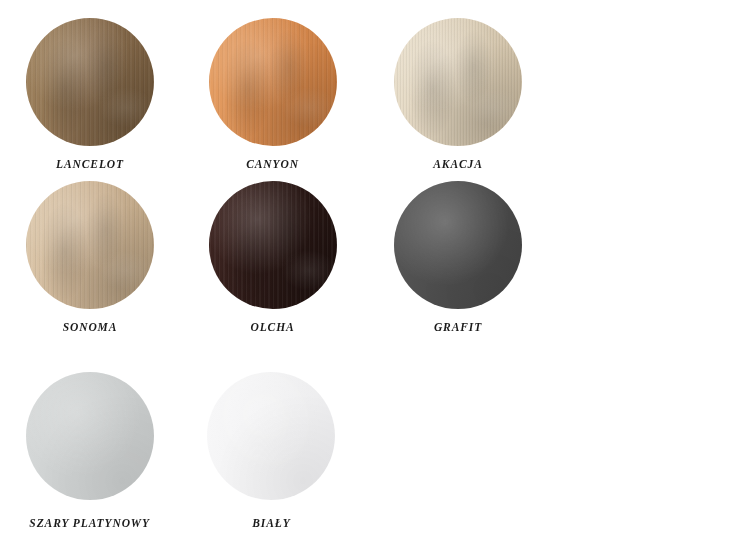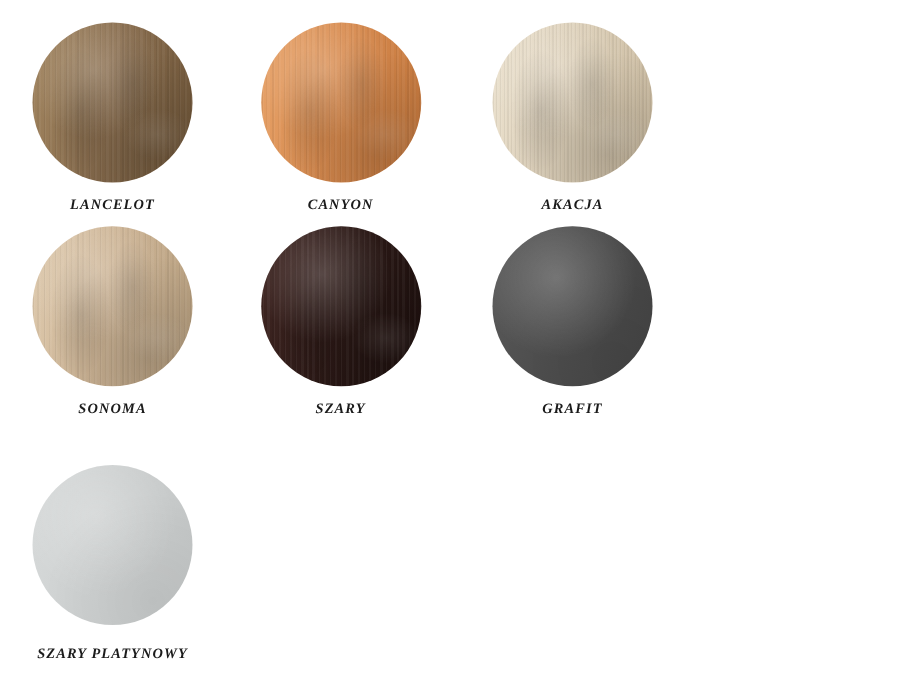--- a/index.html
+++ b/index.html
@@ -181,38 +181,44 @@
       <div class="swatch-label" style="color: rgb(27, 27, 27);">SONOMA</div>
     </div>
 
 
     <div class="swatch-cell">
       <div class="swatch-disc wood" style="background: linear-gradient(103deg, rgb(65, 39, 35) 0%, rgb(45, 26, 23) 46%, rgb(29, 16, 14) 100%);">
         <div class="grain grain-vertical"></div>
         <div class="grain2 grain-blotch"></div>
         <div class="shade"></div>
       </div>
-      <div class="swatch-label" style="color: rgb(27, 27, 27);">SZARY</div>
+      <div class="swatch-label" style="color: rgb(27, 27, 27);">OLCHA</div>
     </div>
 
     <div class="swatch-cell">
       <div class="swatch-disc plain" style="background: linear-gradient(103deg, rgb(88, 88, 88) 0%, rgb(77, 77, 77) 46%, rgb(67, 67, 67) 100%);">
         <div class="shade"></div>
       </div>
       <div class="swatch-label" style="color: rgb(27, 27, 27); font-style: italic;">GRAFIT</div>
     </div>
   </div>
 
   <div class="swatch-row row-3">
 
     <div class="swatch-cell">
       <div class="swatch-disc plain" style="background: linear-gradient(103deg, rgb(215, 218, 218) 0%, rgb(205, 208, 208) 46%, rgb(194, 197, 197) 100%);">
         <div class="shade"></div>
       </div>
       <div class="swatch-label" style="color: rgb(27, 27, 27);">SZARY PLATYNOWY</div>
     </div>
 
+    <div class="swatch-cell">
+      <div class="swatch-disc plain" style="background: linear-gradient(103deg, rgb(248, 248, 249) 0%, rgb(242, 242, 243) 46%, rgb(234, 234, 236) 100%);">
+        <div class="shade"></div>
+      </div>
+      <div class="swatch-label" style="color: rgb(27, 27, 27);">BIAŁY</div>
+    </div>
 
     <div class="swatch-cell"></div>
     <div class="swatch-cell"></div>
   </div>
 
 </div>
 
 </body></html>

